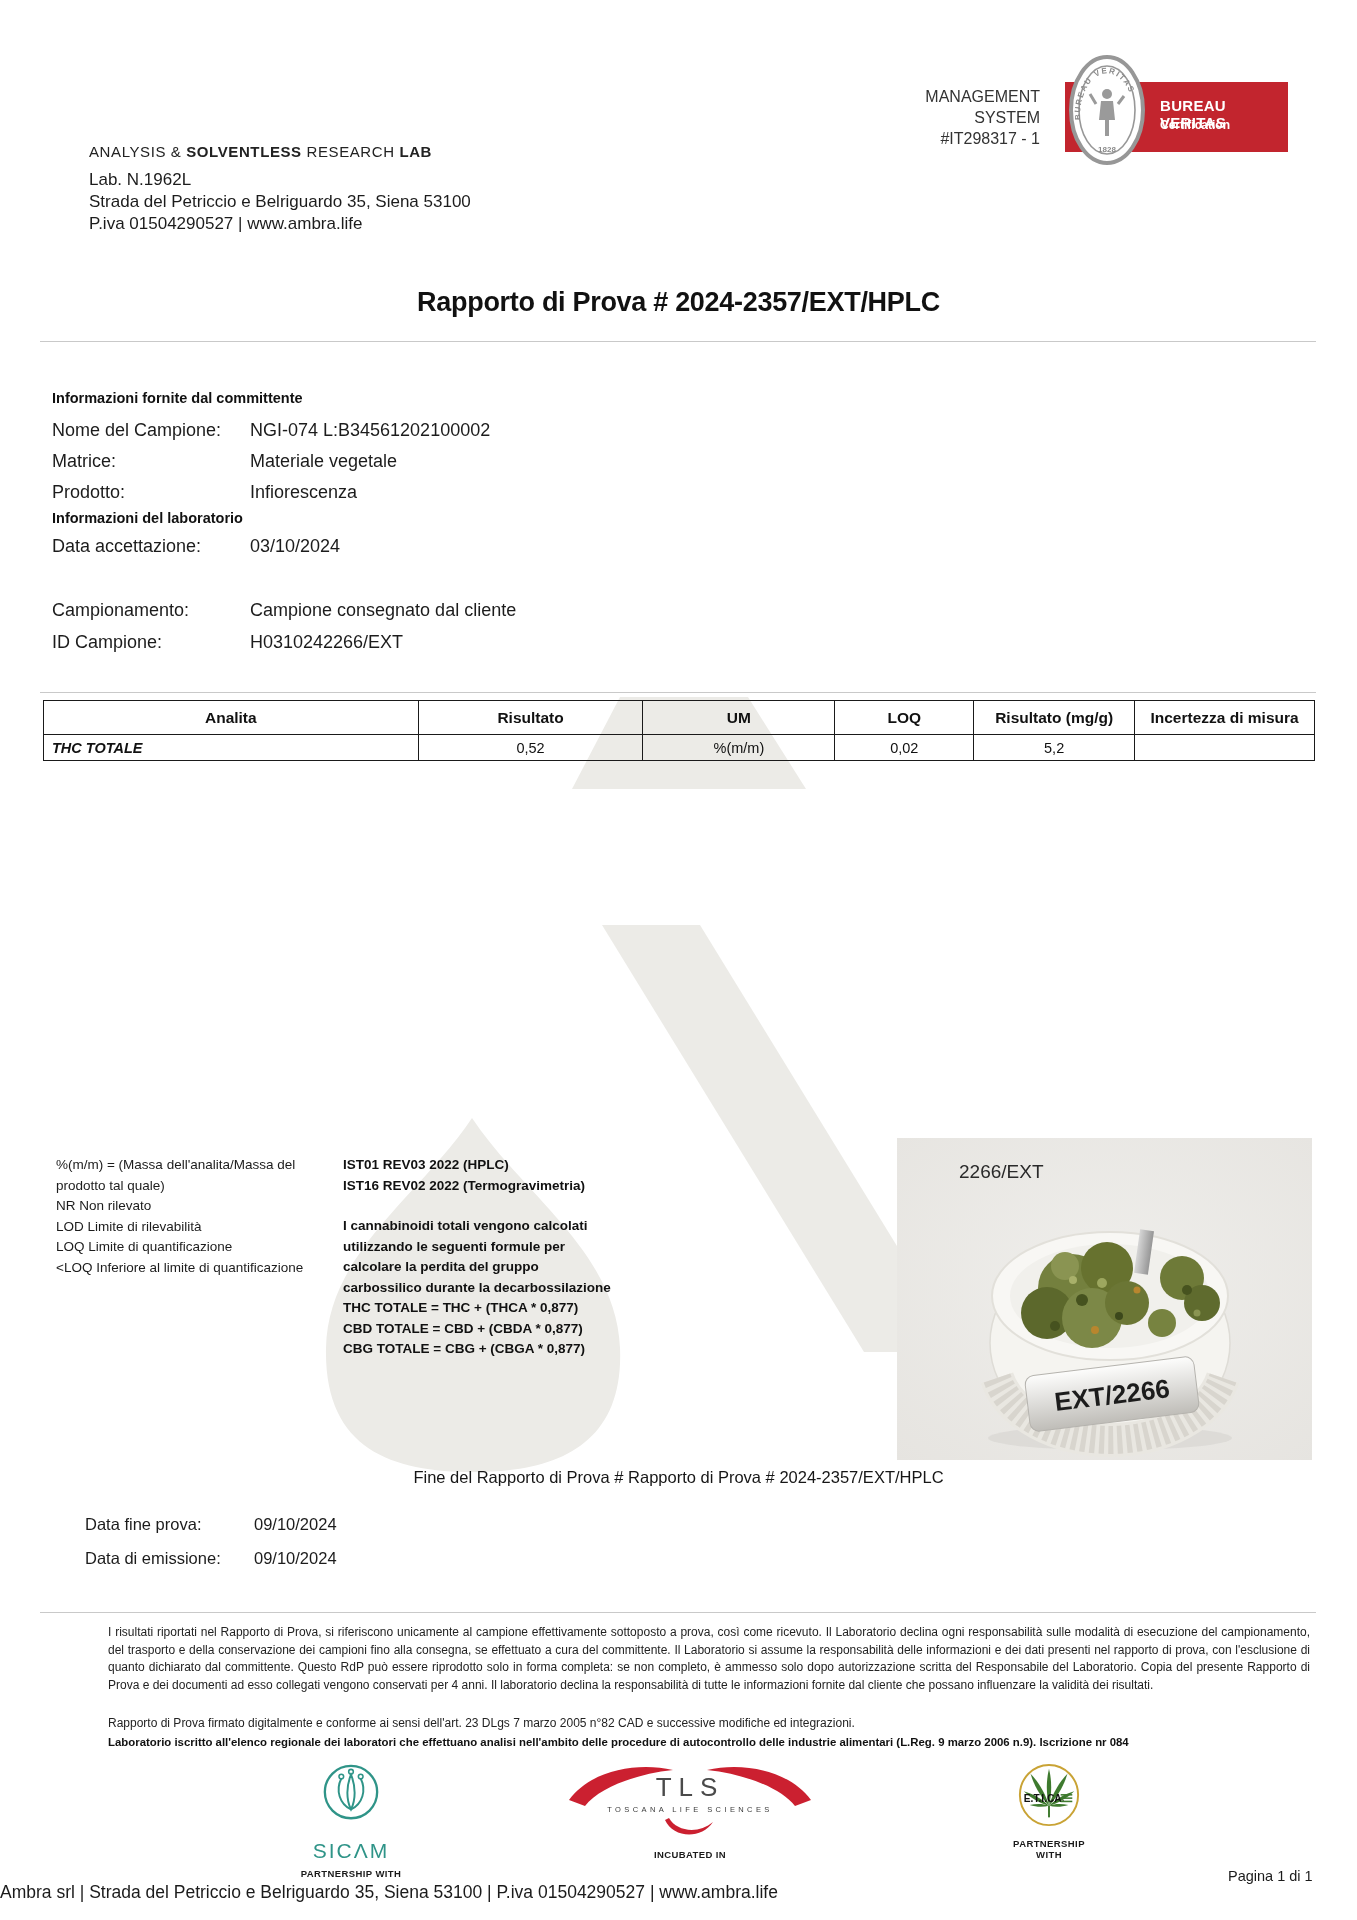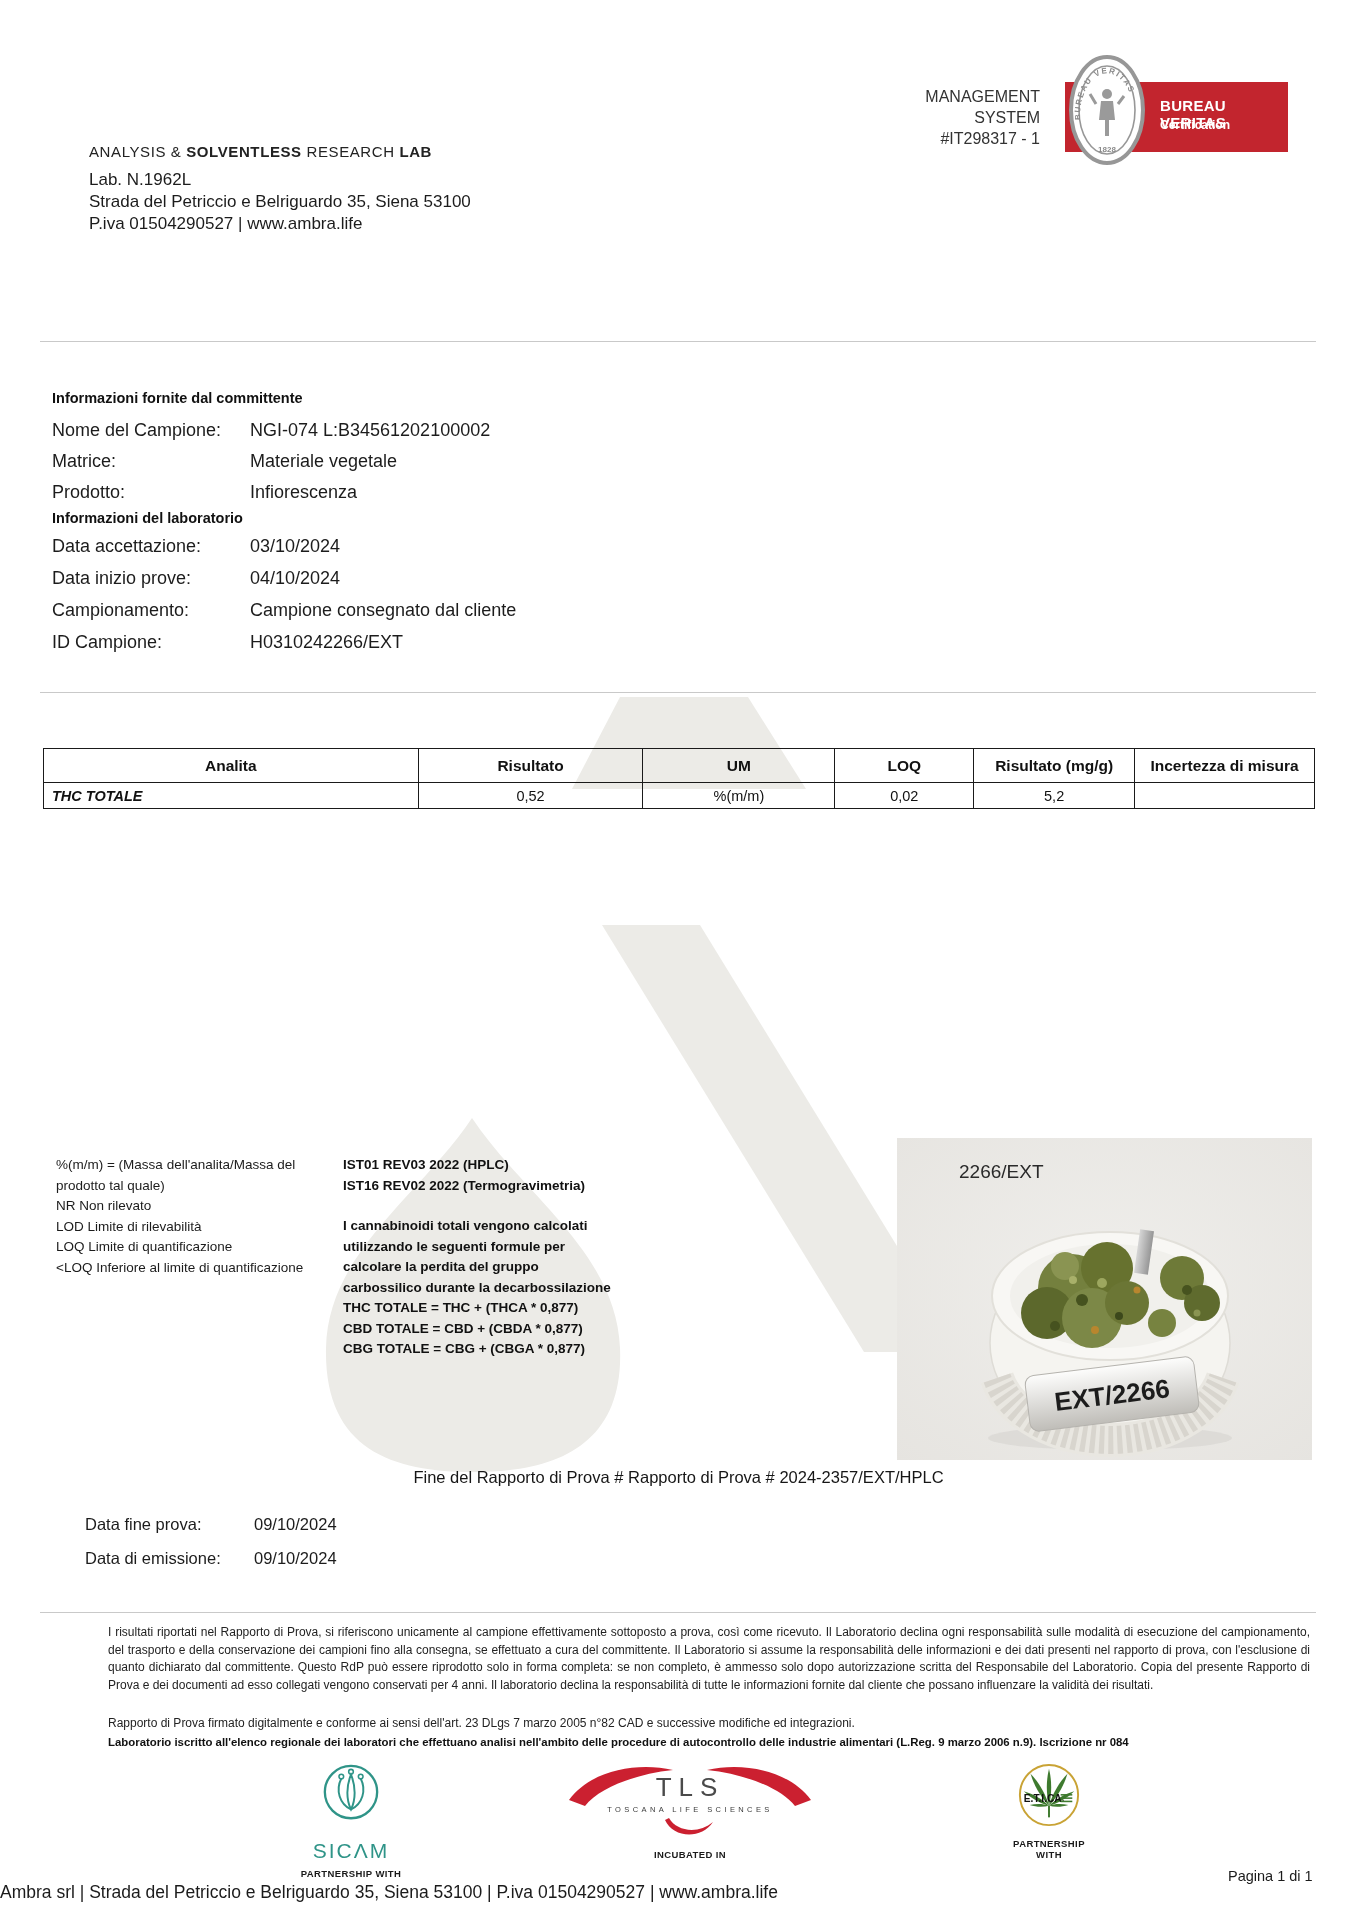--- a/index.html
+++ b/index.html
@@ -25,21 +25,21 @@
   .title{position:absolute;left:0;top:287px;width:100%;text-align:center;
          font-size:27px;font-weight:700;letter-spacing:-.3px;color:#111;}
 
   
   .sec-head{position:absolute;left:52px;font-size:14.5px;font-weight:700;color:#111;}
   .info-row{position:absolute;left:52px;width:760px;height:24px;font-size:18px;}
   .info-row .val{position:absolute;left:198px;top:0;}
 
   
   .results{position:absolute;left:43px;top:700px;width:1272px;border-collapse:collapse;
-           font-size:14.5px;color:#111;background:transparent;margin-top:48px;}
+           font-size:14.5px;color:#111;background:transparent;}
   .results th,.results td{border:1.6px solid #1a1a1a;padding:0 6px;background:transparent;}
   .results th{height:33px;font-size:15.5px;font-weight:700;text-align:center;}
   .results td{height:25px;text-align:center;}
   .results td.c0{text-align:left;padding-left:8px;}
   .results tr.r0 td.c0{font-weight:700;font-style:italic;}
 
   
   .legend{position:absolute;left:56px;top:1155px;width:285px;font-size:13.5px;line-height:20.5px;color:#1c1c1c;}
   .methods{position:absolute;left:343px;top:1155px;width:272px;font-size:13.5px;font-weight:700;
            line-height:20.5px;color:#111;}
@@ -107,43 +107,40 @@
       </defs>
     <text font-size="8" letter-spacing="1.5" fill="#8a8a8a" font-weight="700">
       <textPath href="#sealArc" startOffset="6%">BUREAU VERITAS</textPath>
     </text>
     <circle cx="39" cy="40" r="5" fill="#9a9a9a"></circle>
     <path d="M33 47 L45 47 L47 66 L41 66 L41 82 L37 82 L37 66 L31 66 Z" fill="#9a9a9a"></path>
     <path d="M28 50 L22 40 M50 50 L56 42" stroke="#9a9a9a" stroke-width="3"></path>
     <text x="39" y="98" text-anchor="middle" font-size="8" font-weight="700" fill="#8a8a8a">1828</text>
   </svg>
 
+  <div class="title">Rapporto di Prova # 2024-2357/EXT/HPLC</div>
   <div class="hr" style="top:341px;"></div>
 
   <div class="sec-head" style="top:390px;">Informazioni fornite dal committente</div>
   <div class="info-row" style="top:420px;">
     <span class="lbl">Nome del Campione:</span>
     <span class="val">NGI-074 L:B34561202100002</span>
   </div>
   <div class="info-row" style="top:482px;">
     <span class="lbl">Prodotto:</span>
     <span class="val">Infiorescenza</span>
   </div>
   <div class="info-row" style="top:451px;">
     <span class="lbl">Matrice:</span>
     <span class="val">Materiale vegetale</span>
   </div>
   <div class="sec-head" style="top:510px;">Informazioni del laboratorio</div>
   <div class="info-row" style="top:536px;">
     <span class="lbl">Data accettazione:</span>
     <span class="val">03/10/2024</span>
-  </div>
-  <div class="info-row" style="top:568px;">
-    <span class="lbl">Data inizio prove:</span>
-    <span class="val">04/10/2024</span>
   </div>
   <div class="info-row" style="top:600px;">
     <span class="lbl">Campionamento:</span>
     <span class="val">Campione consegnato dal cliente</span>
   </div>
   <div class="info-row" style="top:632px;">
     <span class="lbl">ID Campione:</span>
     <span class="val">H0310242266/EXT</span>
   </div>
 

